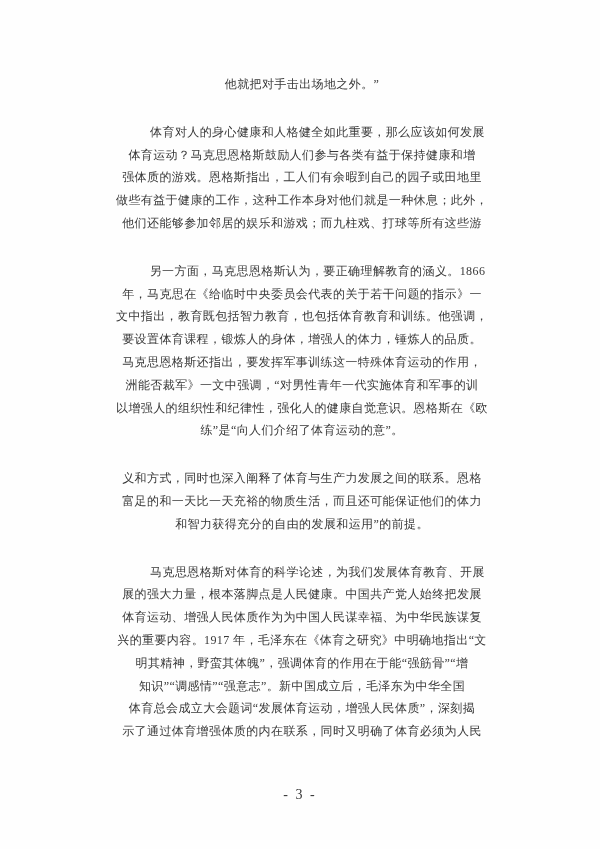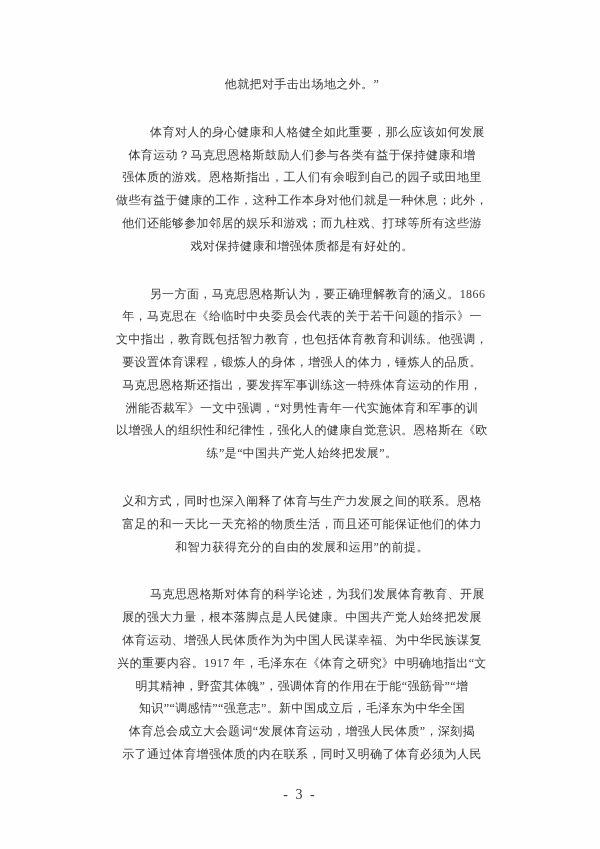--- a/index.html
+++ b/index.html
@@ -60,31 +60,30 @@
   <div class="text-body">
       <div class="paragraph">
         <div class="line">他就把对手击出场地之外。”</div>
       </div>
       <div class="paragraph">
         <div class="line indent">体育对人的身心健康和人格健全如此重要，那么应该如何发展</div>
         <div class="line">体育运动？马克思恩格斯鼓励人们参与各类有益于保持健康和增</div>
         <div class="line">强体质的游戏。恩格斯指出，工人们有余暇到自己的园子或田地里</div>
         <div class="line">做些有益于健康的工作，这种工作本身对他们就是一种休息；此外，</div>
         <div class="line">他们还能够参加邻居的娱乐和游戏；而九柱戏、打球等所有这些游</div>
-        <div class="line">戏对保持健康和增强体质都是有好处的。</div>
       </div>
       <div class="paragraph">
         <div class="line indent">另一方面，马克思恩格斯认为，要正确理解教育的涵义。1866</div>
         <div class="line">年，马克思在《给临时中央委员会代表的关于若干问题的指示》一</div>
         <div class="line">文中指出，教育既包括智力教育，也包括体育教育和训练。他强调，</div>
         <div class="line">要设置体育课程，锻炼人的身体，增强人的体力，锤炼人的品质。</div>
         <div class="line">马克思恩格斯还指出，要发挥军事训练这一特殊体育运动的作用，</div>
         <div class="line">洲能否裁军》一文中强调，“对男性青年一代实施体育和军事的训</div>
         <div class="line">以增强人的组织性和纪律性，强化人的健康自觉意识。恩格斯在《欧</div>
-        <div class="line">练”是“中国共产党人始终把发展”。</div>
+        <div class="line">练”是“向人们介绍了体育运动的意”。</div>
       </div>
       <div class="paragraph">
         <div class="line">义和方式，同时也深入阐释了体育与生产力发展之间的联系。恩格</div>
         <div class="line">富足的和一天比一天充裕的物质生活，而且还可能保证他们的体力</div>
         <div class="line">和智力获得充分的自由的发展和运用”的前提。</div>
       </div>
       <div class="paragraph">
         <div class="line indent">马克思恩格斯对体育的科学论述，为我们发展体育教育、开展</div>
         <div class="line">展的强大力量，根本落脚点是人民健康。中国共产党人始终把发展</div>
         <div class="line">体育运动、增强人民体质作为为中国人民谋幸福、为中华民族谋复</div>

